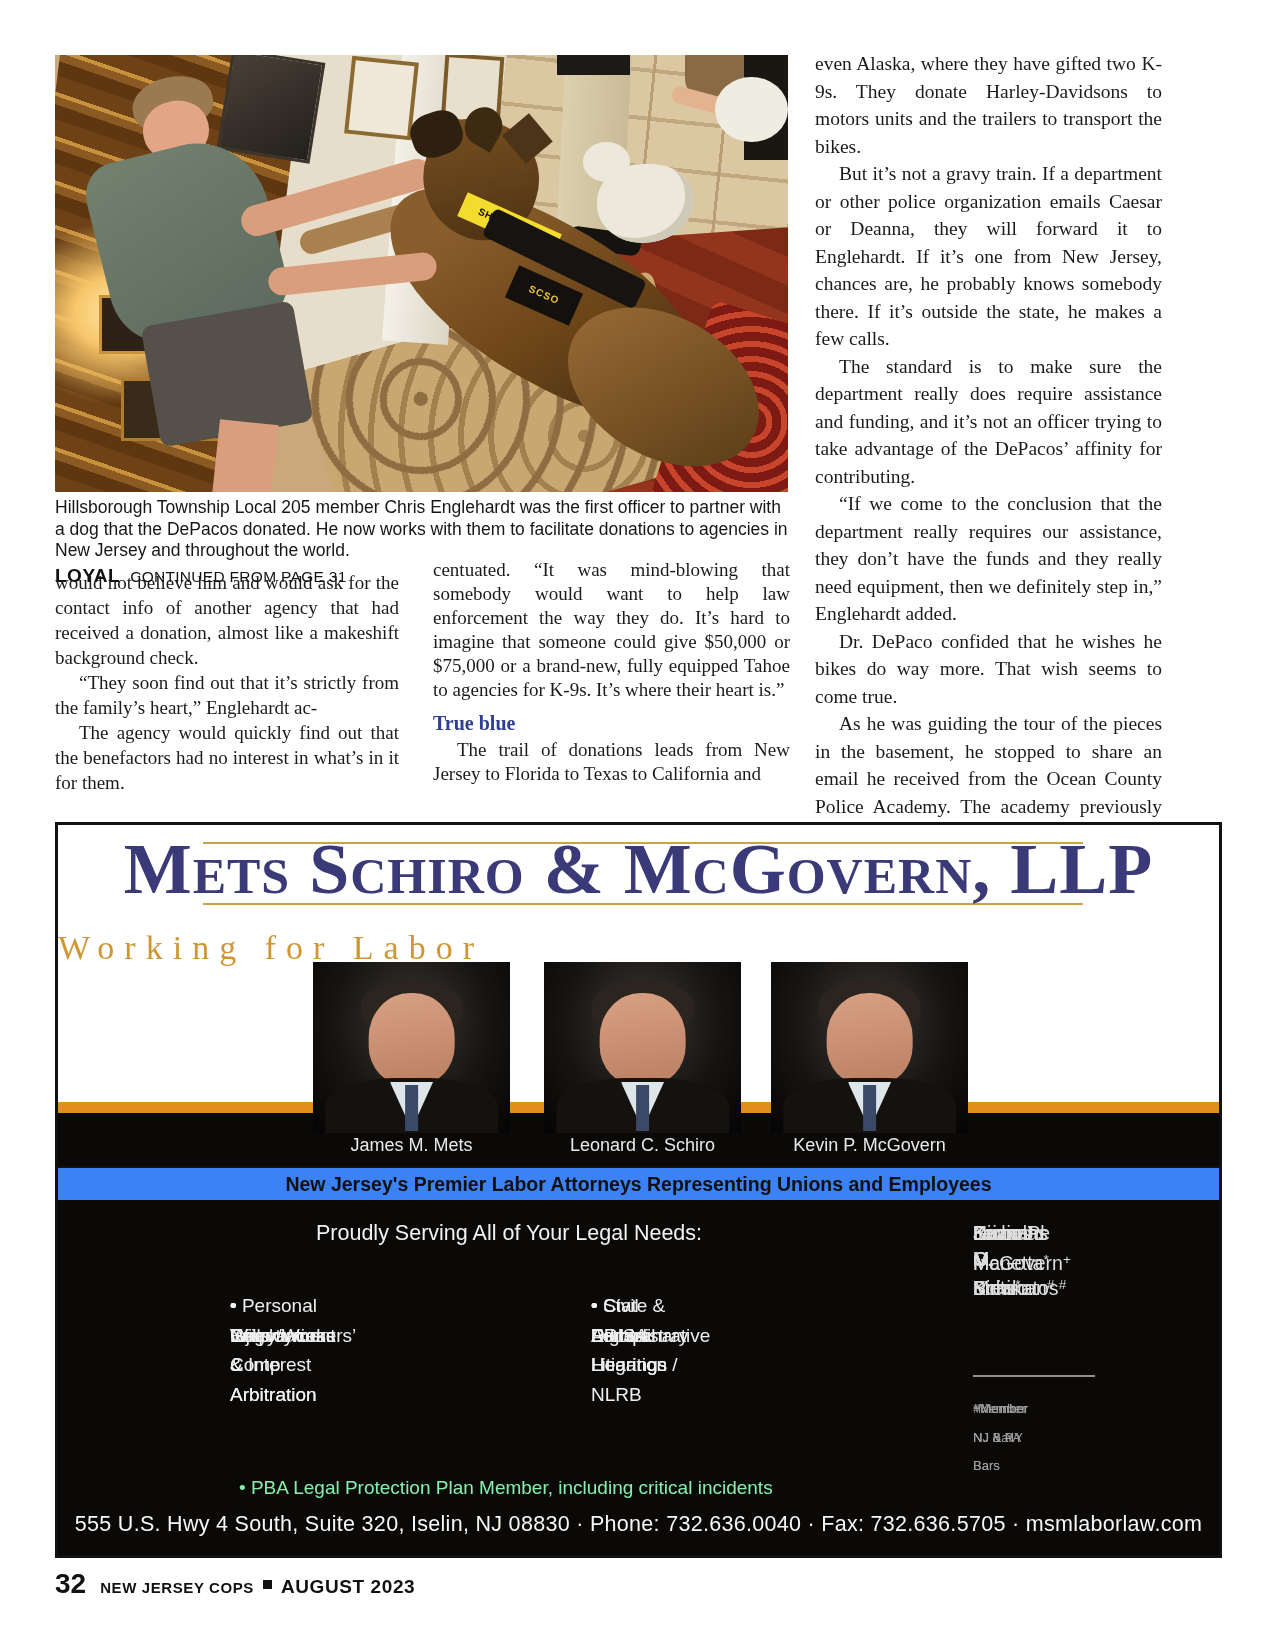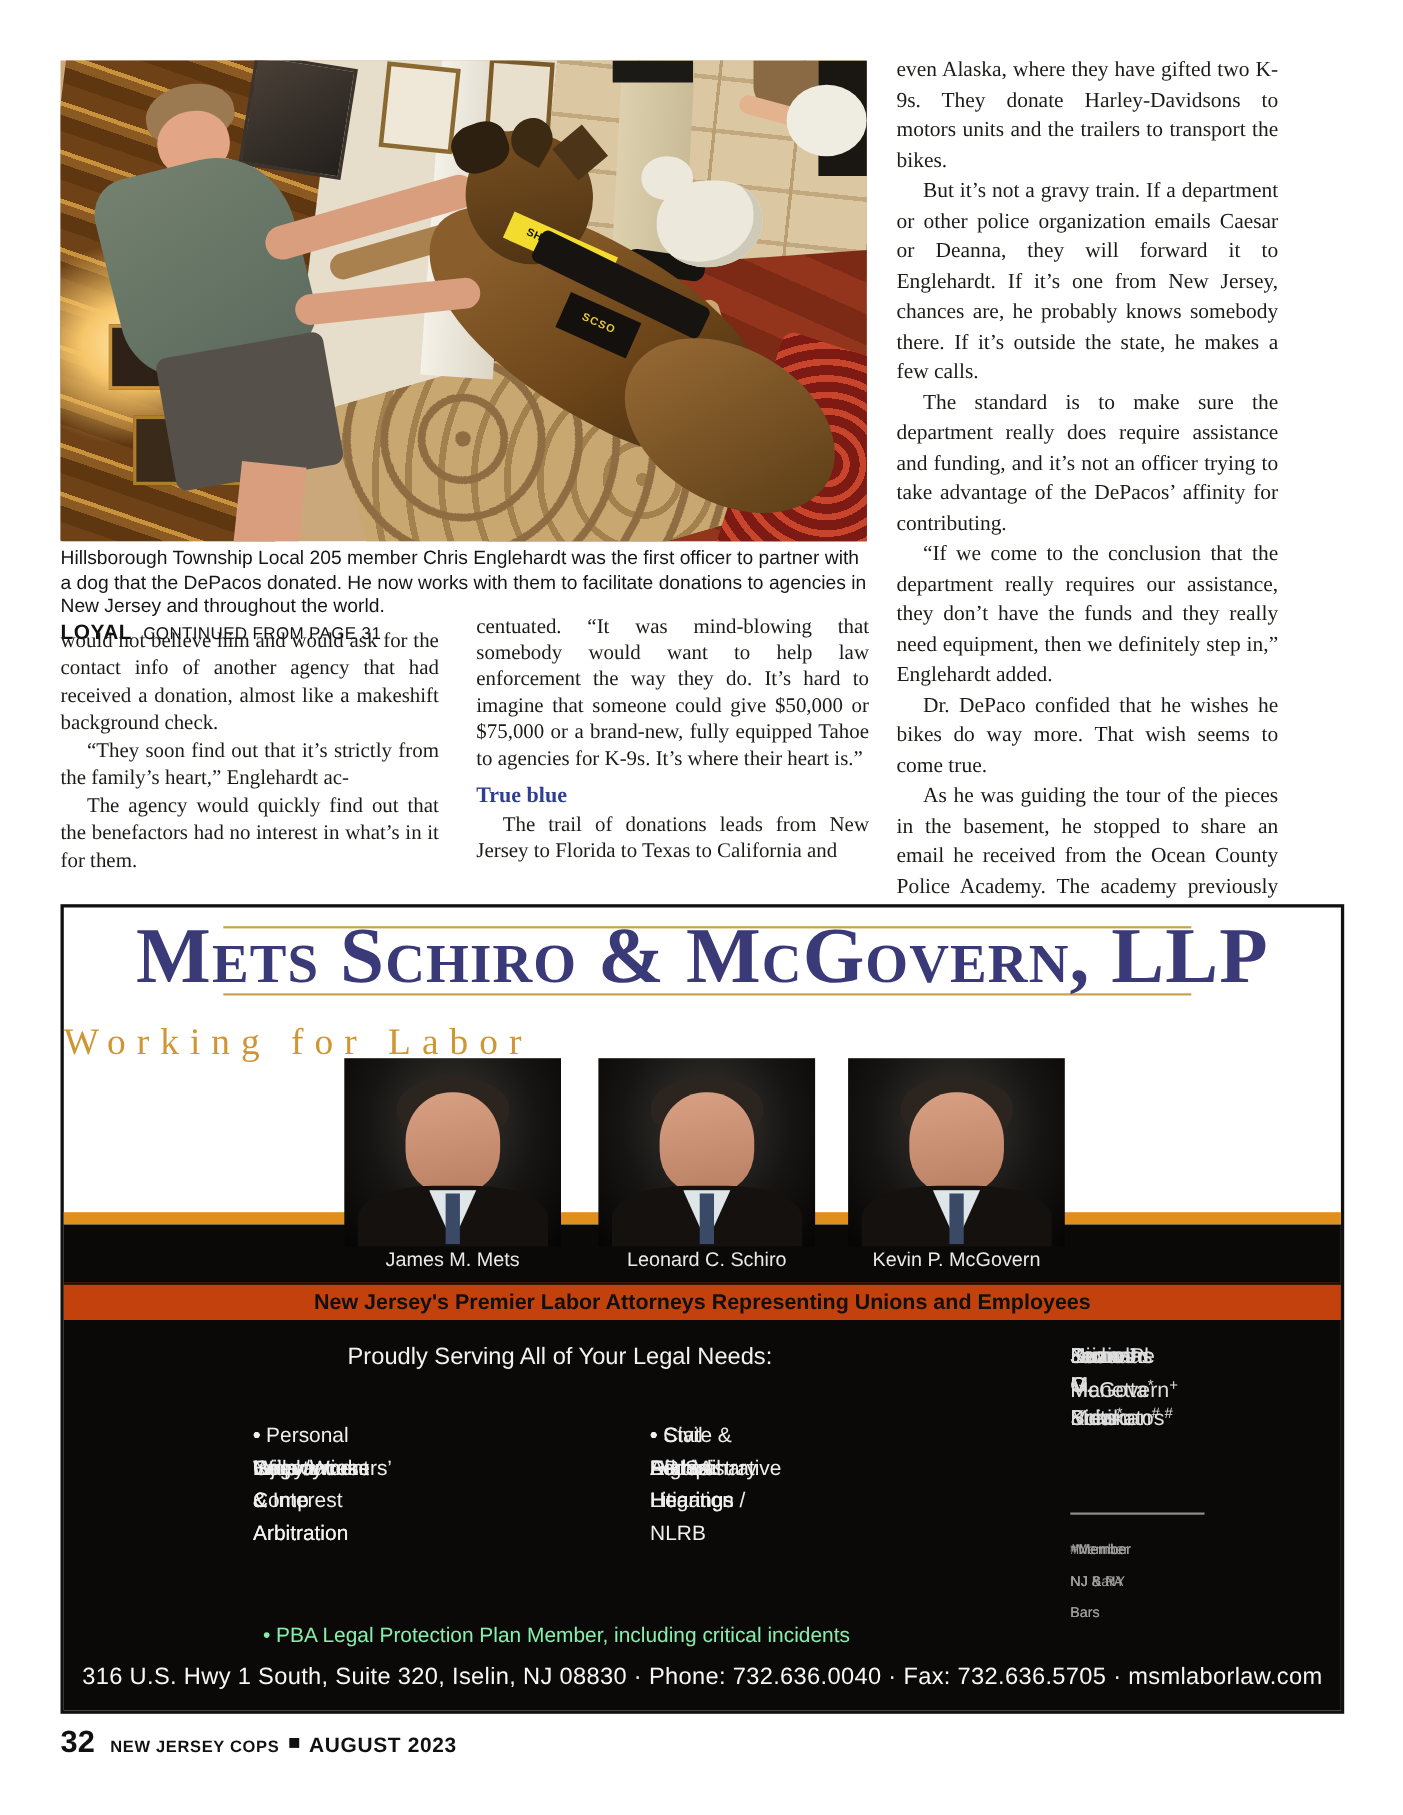--- a/index.html
+++ b/index.html
@@ -102,21 +102,21 @@
      background:linear-gradient(170deg,#d9a183,#b97f63);border-radius:48% 48% 42% 42%;}
   .p-suit{left:50%;top:68%;transform:translateX(-50%);width:88%;height:42%;background:#14110e;border-radius:40% 40% 0 0;}
   .p-shirt{left:50%;top:70%;transform:translateX(-50%);width:22%;height:28%;background:#dfe6ea;
      clip-path:polygon(0 0,100% 0,50% 100%);}
   .p-tie{left:50%;top:72%;transform:translateX(-50%);width:7%;height:27%;background:#3a4a66;}
   .ad-stripe{left:0;top:277px;width:100%;height:11px;background:#e08f1d;z-index:1;}
   .ad-black{left:0;top:288px;width:100%;height:442px;background:#0b0907;z-index:0;}
   .ad-black, .ad-black *{font-family:"Liberation Sans",sans-serif;}
   .pname{top:22px;width:197px;text-align:center;font-size:18px;color:#e9e9e9;z-index:3;}
   .n1{left:255px;} .n2{left:486px;} .n3{left:713px;}
-  .ad-banner{left:0;top:53px;width:100%;height:32px;background:#c2410c;border-top:2px solid #15120c;
+  .ad-banner{left:0;top:53px;width:100%;height:32px;background:#3b82f6;border-top:2px solid #15120c;
      text-align:center;font-weight:bold;font-size:19.5px;line-height:32px;color:#101010;}
   .ad-serving{left:258px;top:108px;font-size:21.5px;color:#f2f2f2;}
   .svc{font-size:19px;line-height:29.5px;color:#efefef;}
   .svc-col1{left:172px;top:178px;}
   .svc-col2{left:533px;top:178px;}
   .att-list{left:915px;top:108px;font-size:19.5px;line-height:25.5px;color:#dedede;}
   .att-list .mark{font-size:70%;vertical-align:6px;}
   .att-line{left:915px;top:262px;width:122px;height:2px;background:#8f8f8f;}
   .att-notes{left:915px;top:282px;font-size:13px;line-height:28.5px;color:#9c9c9c;}
   .pba{left:181px;top:364px;font-size:19px;color:#86efac;}
@@ -266,21 +266,21 @@
       <div><span>Nicholas G. Kiriakatos</span><span class="mark">#</span></div>
     </div>
     <div class="att-line"></div>
     <div class="att-notes">
       <div>*Member NJ &amp; NY Bars</div>
       <div>+Member NJ &amp; PA Bars</div>
       <div>#Member NJ Bar</div>
     </div>
 
     <div class="pba">• PBA Legal Protection Plan Member, including critical incidents</div>
-    <div class="address">316 U.S. Hwy 1 South, Suite 320, Iselin, NJ 08830 · Phone: 732.636.0040 · Fax:  732.636.5705 · msmlaborlaw.com</div>
+    <div class="address">555 U.S. Hwy 4 South, Suite 320, Iselin, NJ 08830 · Phone: 732.636.0040 · Fax:  732.636.5705 · msmlaborlaw.com</div>
   </div>
 </div>
 
 <div class="abs footer">
   <span class="pnum">32</span>
   <span class="mag">NEW JERSEY COPS</span>
   <span class="sq"></span>
   <span class="date">AUGUST 2023</span>
 </div>
 

